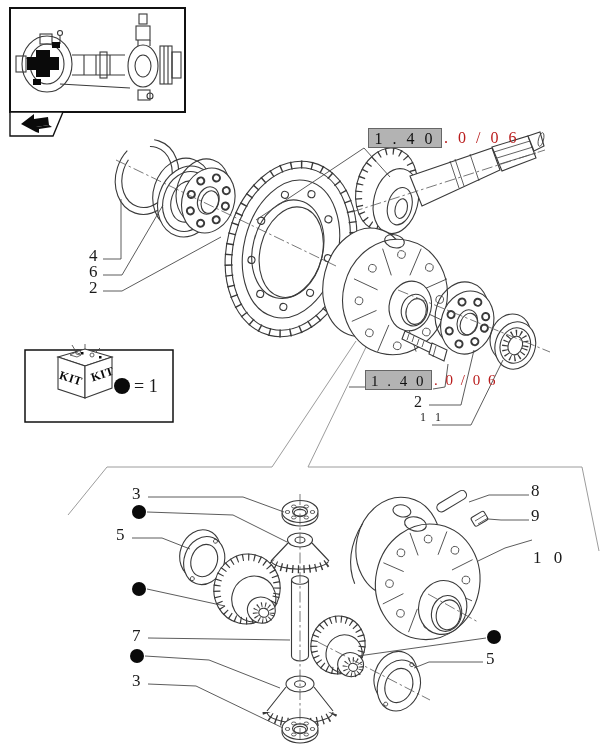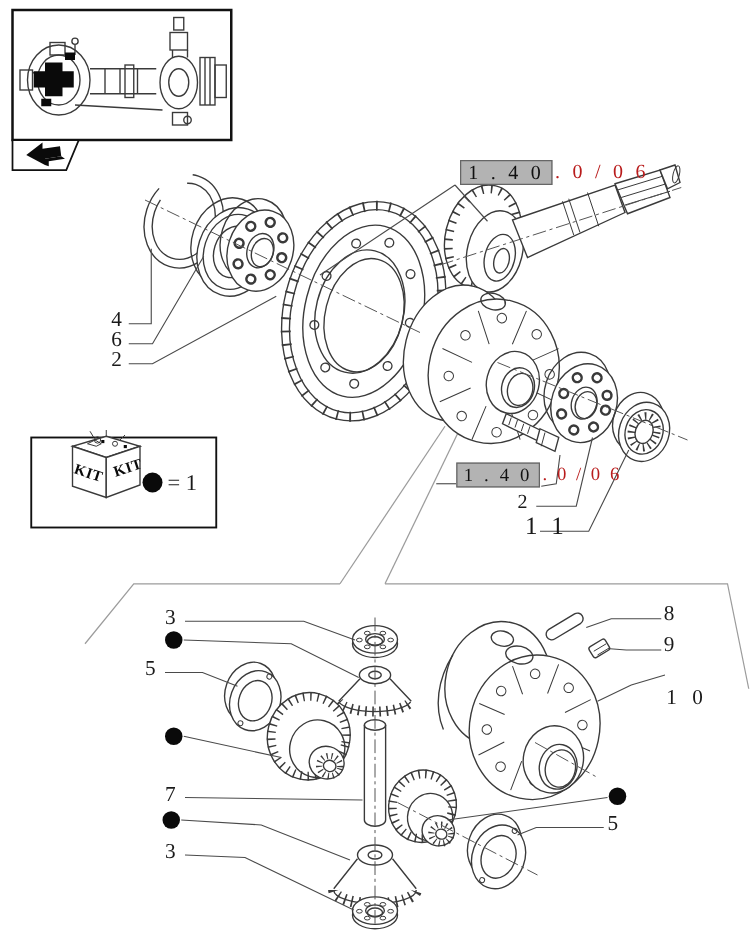--- a/index.html
+++ b/index.html
@@ -349,21 +349,21 @@
     <path d="M483,662 H429 L414,668"></path>
   </g>
 </svg>
 
 <div class="refbox" style="left:368px;top:128px;width:74px;height:20px;line-height:20px;font-size:16px;letter-spacing:3px;">1 . 4 0</div>
 <div class="reftxt" style="left:444px;top:129px;font-size:16px;letter-spacing:3px;">. 0 / 0 6</div>
 
 <div class="refbox" style="left:365px;top:370px;width:67px;height:20px;line-height:20px;font-size:15px;letter-spacing:2.5px;">1 . 4 0</div>
 <div class="reftxt" style="left:434px;top:372px;font-size:15px;letter-spacing:2px;">. 0 / 0 6</div>
 <div class="co" style="left:414px;top:393px;font-size:16px;">2</div>
-<div class="co" style="left:420px;top:410px;font-size:20px;letter-spacing:3px;">1 1</div>
+<div class="co" style="left:420px;top:410px;font-size:12px;letter-spacing:3px;">1 1</div>
 
 <div class="co" style="left:89px;top:246px;">4</div>
 <div class="co" style="left:89px;top:262px;">6</div>
 <div class="co" style="left:89px;top:278px;">2</div>
 
 <span class="kitlabel" style="left:62px;top:368px;transform:rotate(18deg);">KIT</span>
 <span class="kitlabel" style="left:89px;top:371px;transform:rotate(-18deg);">KIT</span>
 <div class="dot" style="left:114px;top:378px;width:16px;height:16px;"></div>
 <div class="co" style="left:134px;top:376px;font-size:18px;">= 1</div>
 

